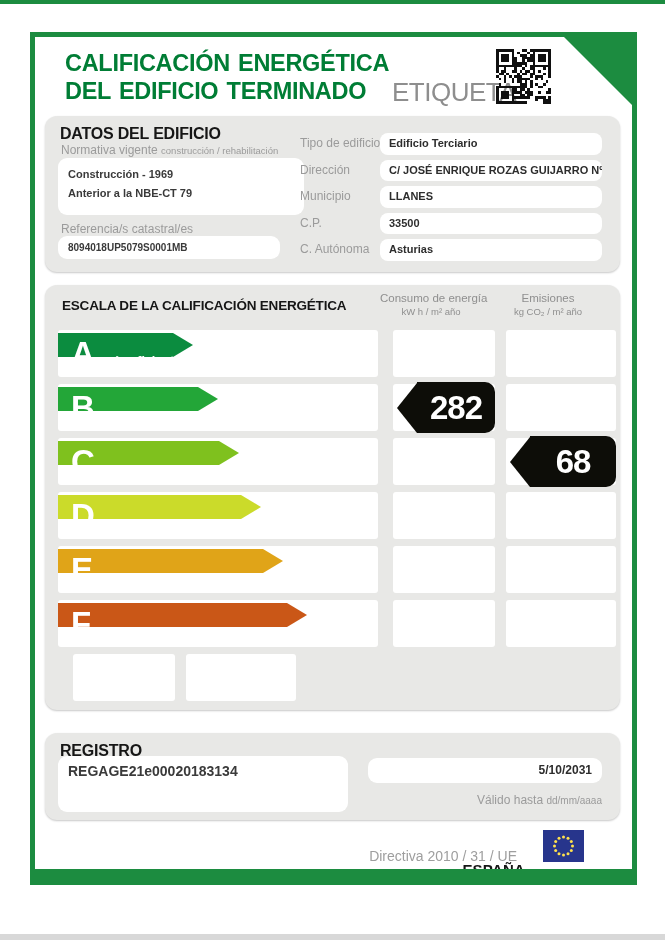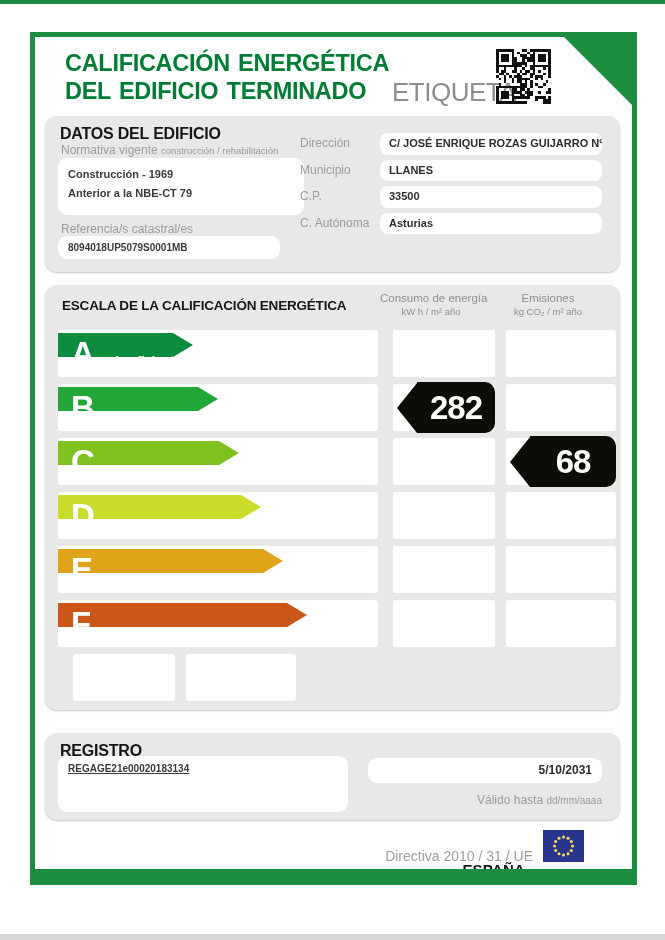--- a/index.html
+++ b/index.html
@@ -70,30 +70,30 @@
   .marker .tip { width:0; height:0; align-self:center;
                  border-top:25px solid transparent; border-bottom:25px solid transparent;
                  border-right:20px solid var(--marker-black,#0d0d08); }
   .marker .mbody { flex:1; background:var(--marker-black,#0d0d08); border-radius:0 10px 10px 0;
                    color:#fff; font-weight:bold; font-size:33px; letter-spacing:-1px;
                    display:flex; align-items:center; justify-content:center; }
 
   
   .registro { top:733px; height:87px; }
   .registro-box { position:absolute; left:13px; top:23px; width:290px; height:56px;
-                  font-size:10px; color:#3a3a3a; font-weight:600; padding:7px 10px;text-decoration:underline; }
+                  font-size:14px; color:#3a3a3a; font-weight:600; padding:7px 10px; }
   .fecha-box { position:absolute; left:323px; top:25px; width:234px; height:25px;
                font-size:12px; font-weight:600; color:#2d2d2d; line-height:25px;
                text-align:right; padding-right:10px; }
   .valido { position:absolute; right:18px; top:60px; font-size:12px; color:#9b9b9b; }
   .valido .fmt { font-size:10px; }
 
   
   .espana { position:absolute; right:140px; top:861px; font-size:15px; font-weight:bold; color:#161616; letter-spacing:0.2px; }
-  .directiva { position:absolute; right:132px; top:848px; font-size:14px; color:#9e9e9e; text-align:center; }
+  .directiva { position:absolute; right:148px; top:848px; font-size:14px; color:#9e9e9e; text-align:center; }
   .eu-flag { position:absolute; left:543px; top:830px; width:41px; height:32px; background:var(--eu-blue,#27358c); }
   .eu-flag svg { width:100%; height:100%; display:block; }
 </style>
 </head>
 <body>
 
 <div class="page">
   <div class="top-strip"></div>
 
   <div class="title-line1">CALIFICACIÓN ENERGÉTICA</div>
@@ -354,20 +354,24 @@
     </div>
     <div class="whitebox normativa-box">
       <div>Construcción - 1969</div>
       <div>Anterior a la NBE-CT 79</div>
     </div>
     <div class="referencia-label">Referencia/s catastral/es</div>
     <div class="whitebox referencia-box">8094018UP5079S0001MB</div>
 
     <div class="field-rows">
       <div class="field-row">
+        <div class="field-label">Tipo de edificio</div>
+        <div class="field-value">Edificio Terciario</div>
+      </div>
+      <div class="field-row">
         <div class="field-label">Dirección</div>
         <div class="field-value">C/ JOSÉ ENRIQUE ROZAS GUIJARRO Nº8</div>
       </div>
       <div class="field-row">
         <div class="field-label">Municipio</div>
         <div class="field-value">LLANES</div>
       </div>
       <div class="field-row">
         <div class="field-label">C.P.</div>
         <div class="field-value">33500</div>

